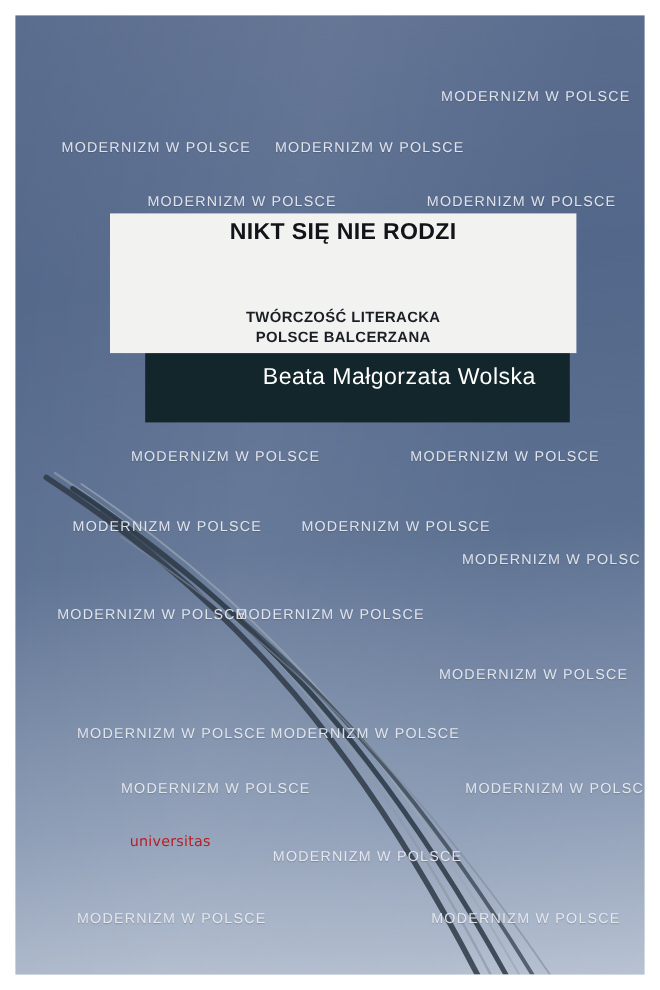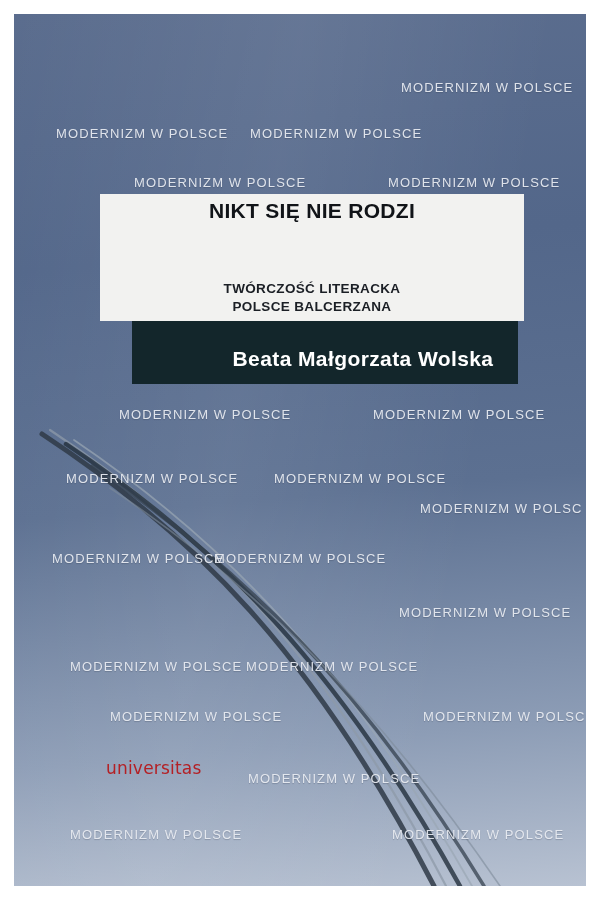--- a/index.html
+++ b/index.html
@@ -106,31 +106,30 @@
   }
 
   #author-name {
     position: absolute;
     left: 118px;
     top: 317px;
     width: 462px;
     text-align: center;
     color: #ffffff;
     font-size: 21px;
-    font-weight: bold;
+    font-weight: normal;
     letter-spacing: 0.4px;
-    margin-top: 16px;
   }
 
   #publisher {
     position: absolute;
-    left: 92px;
+    left: 104px;
     top: 744px;
     color: #b42025;
-    font-size: 17px;
+    font-size: 13px;
     letter-spacing: 0.2px;
     font-family: "DejaVu Sans", sans-serif;
   }
 </style>
 </head>
 <body>
 
 <div id="cover">
   <div id="cover-art">
 

